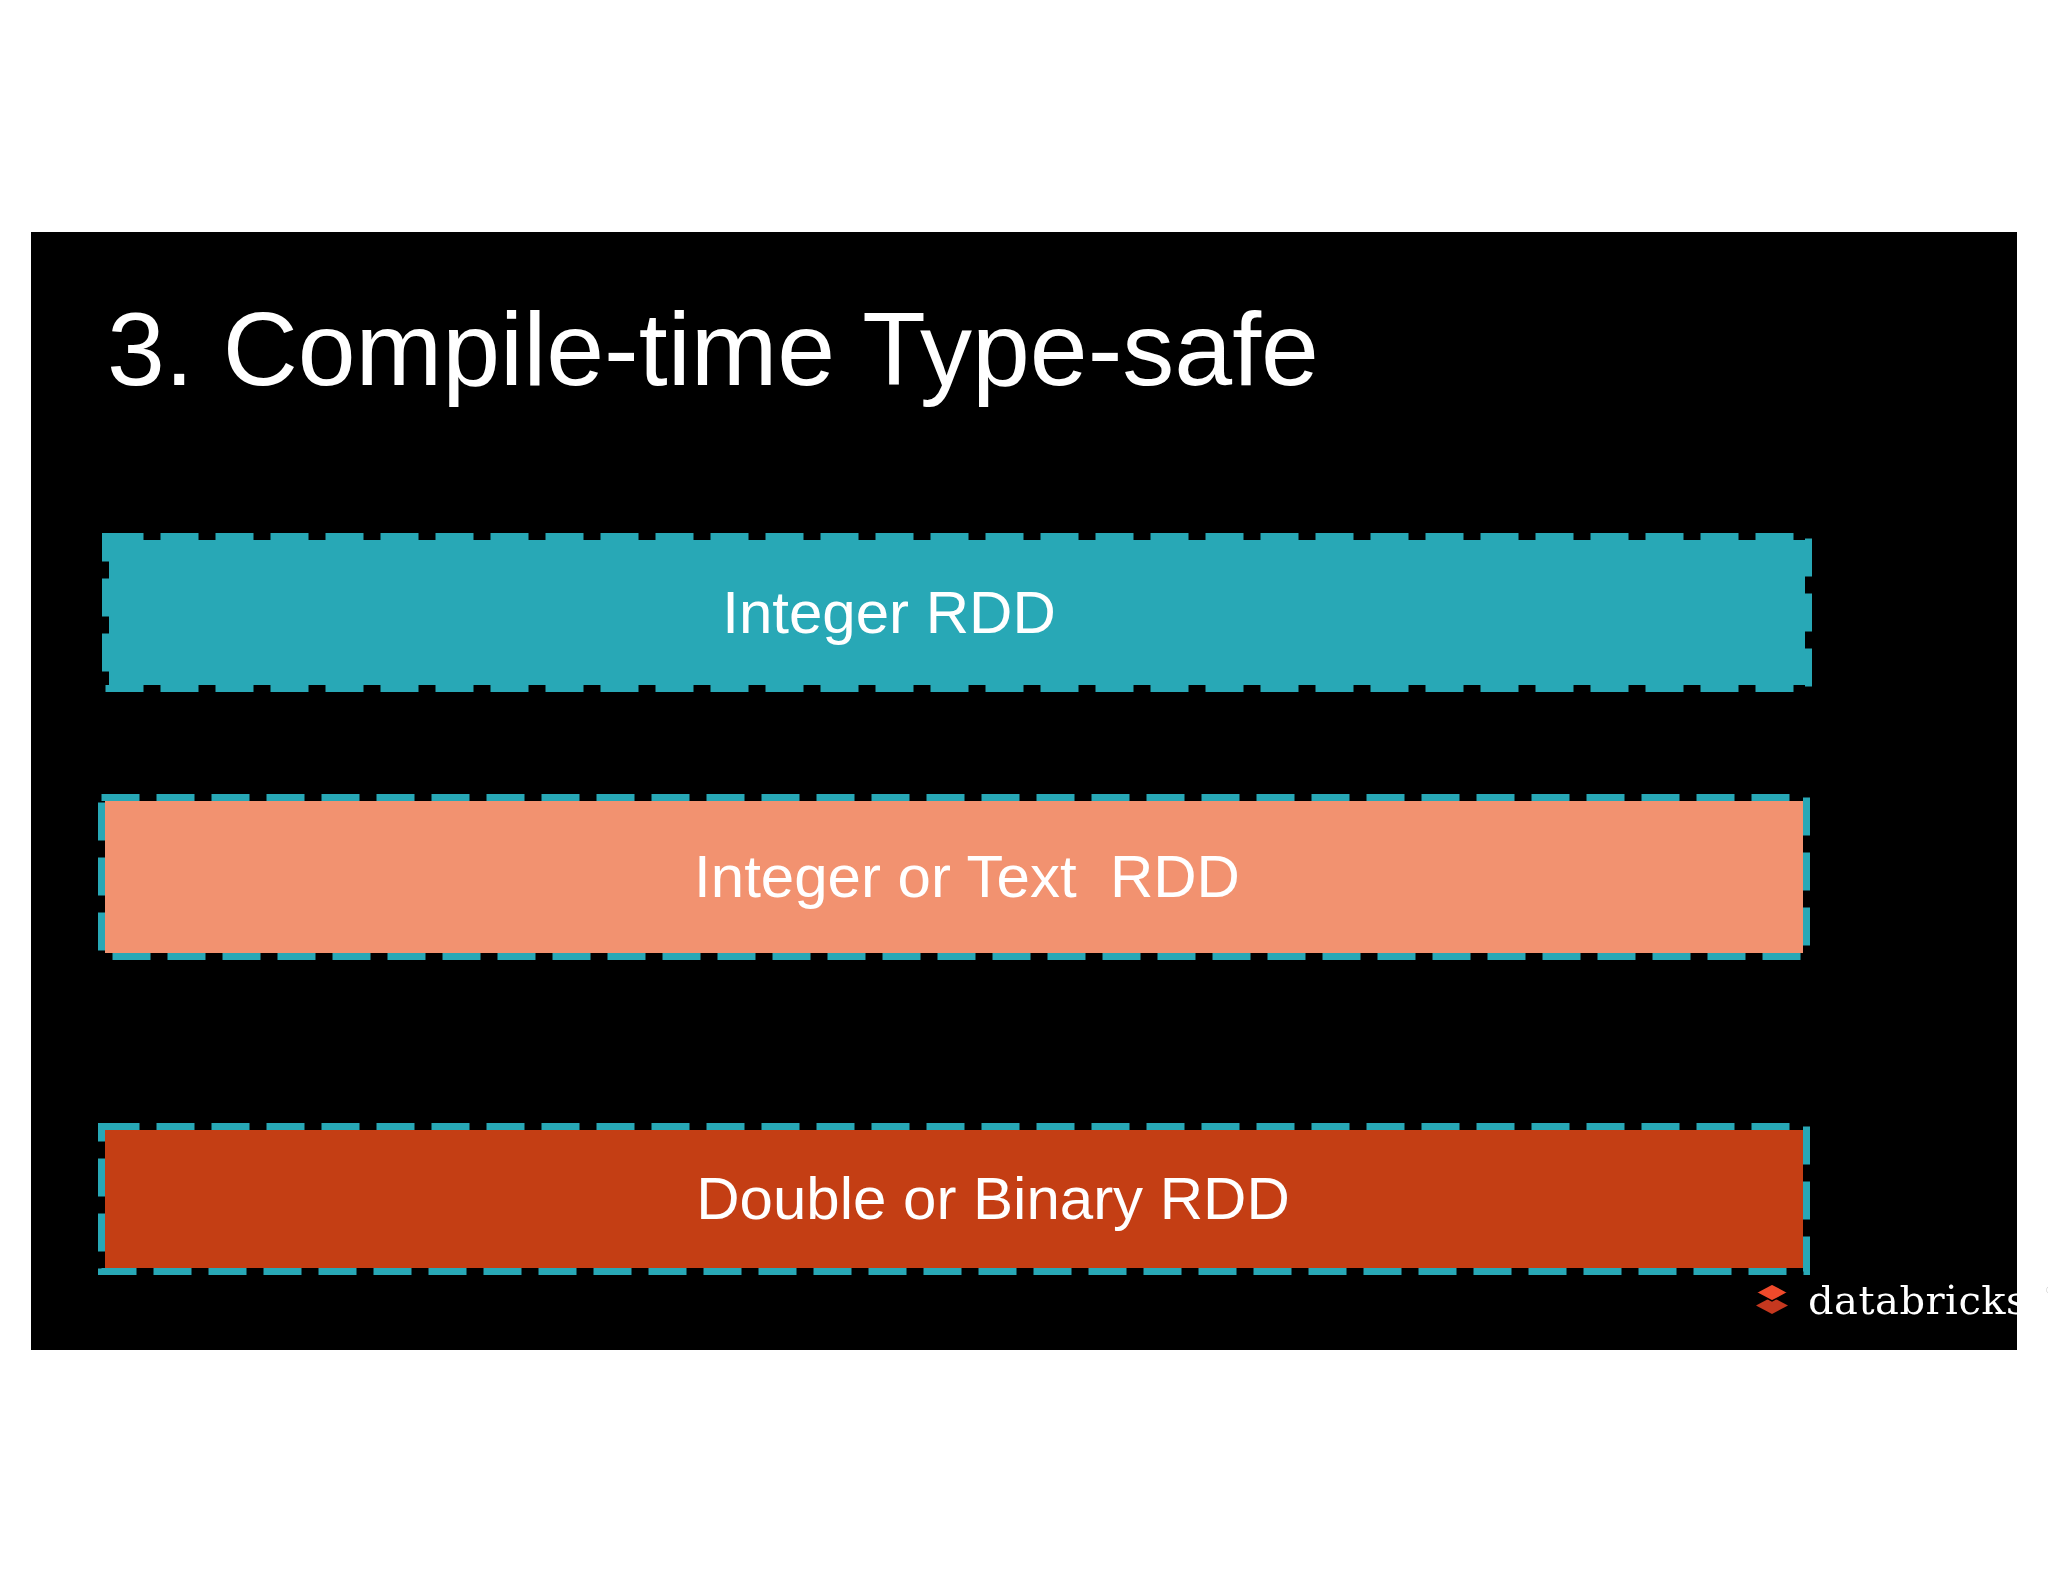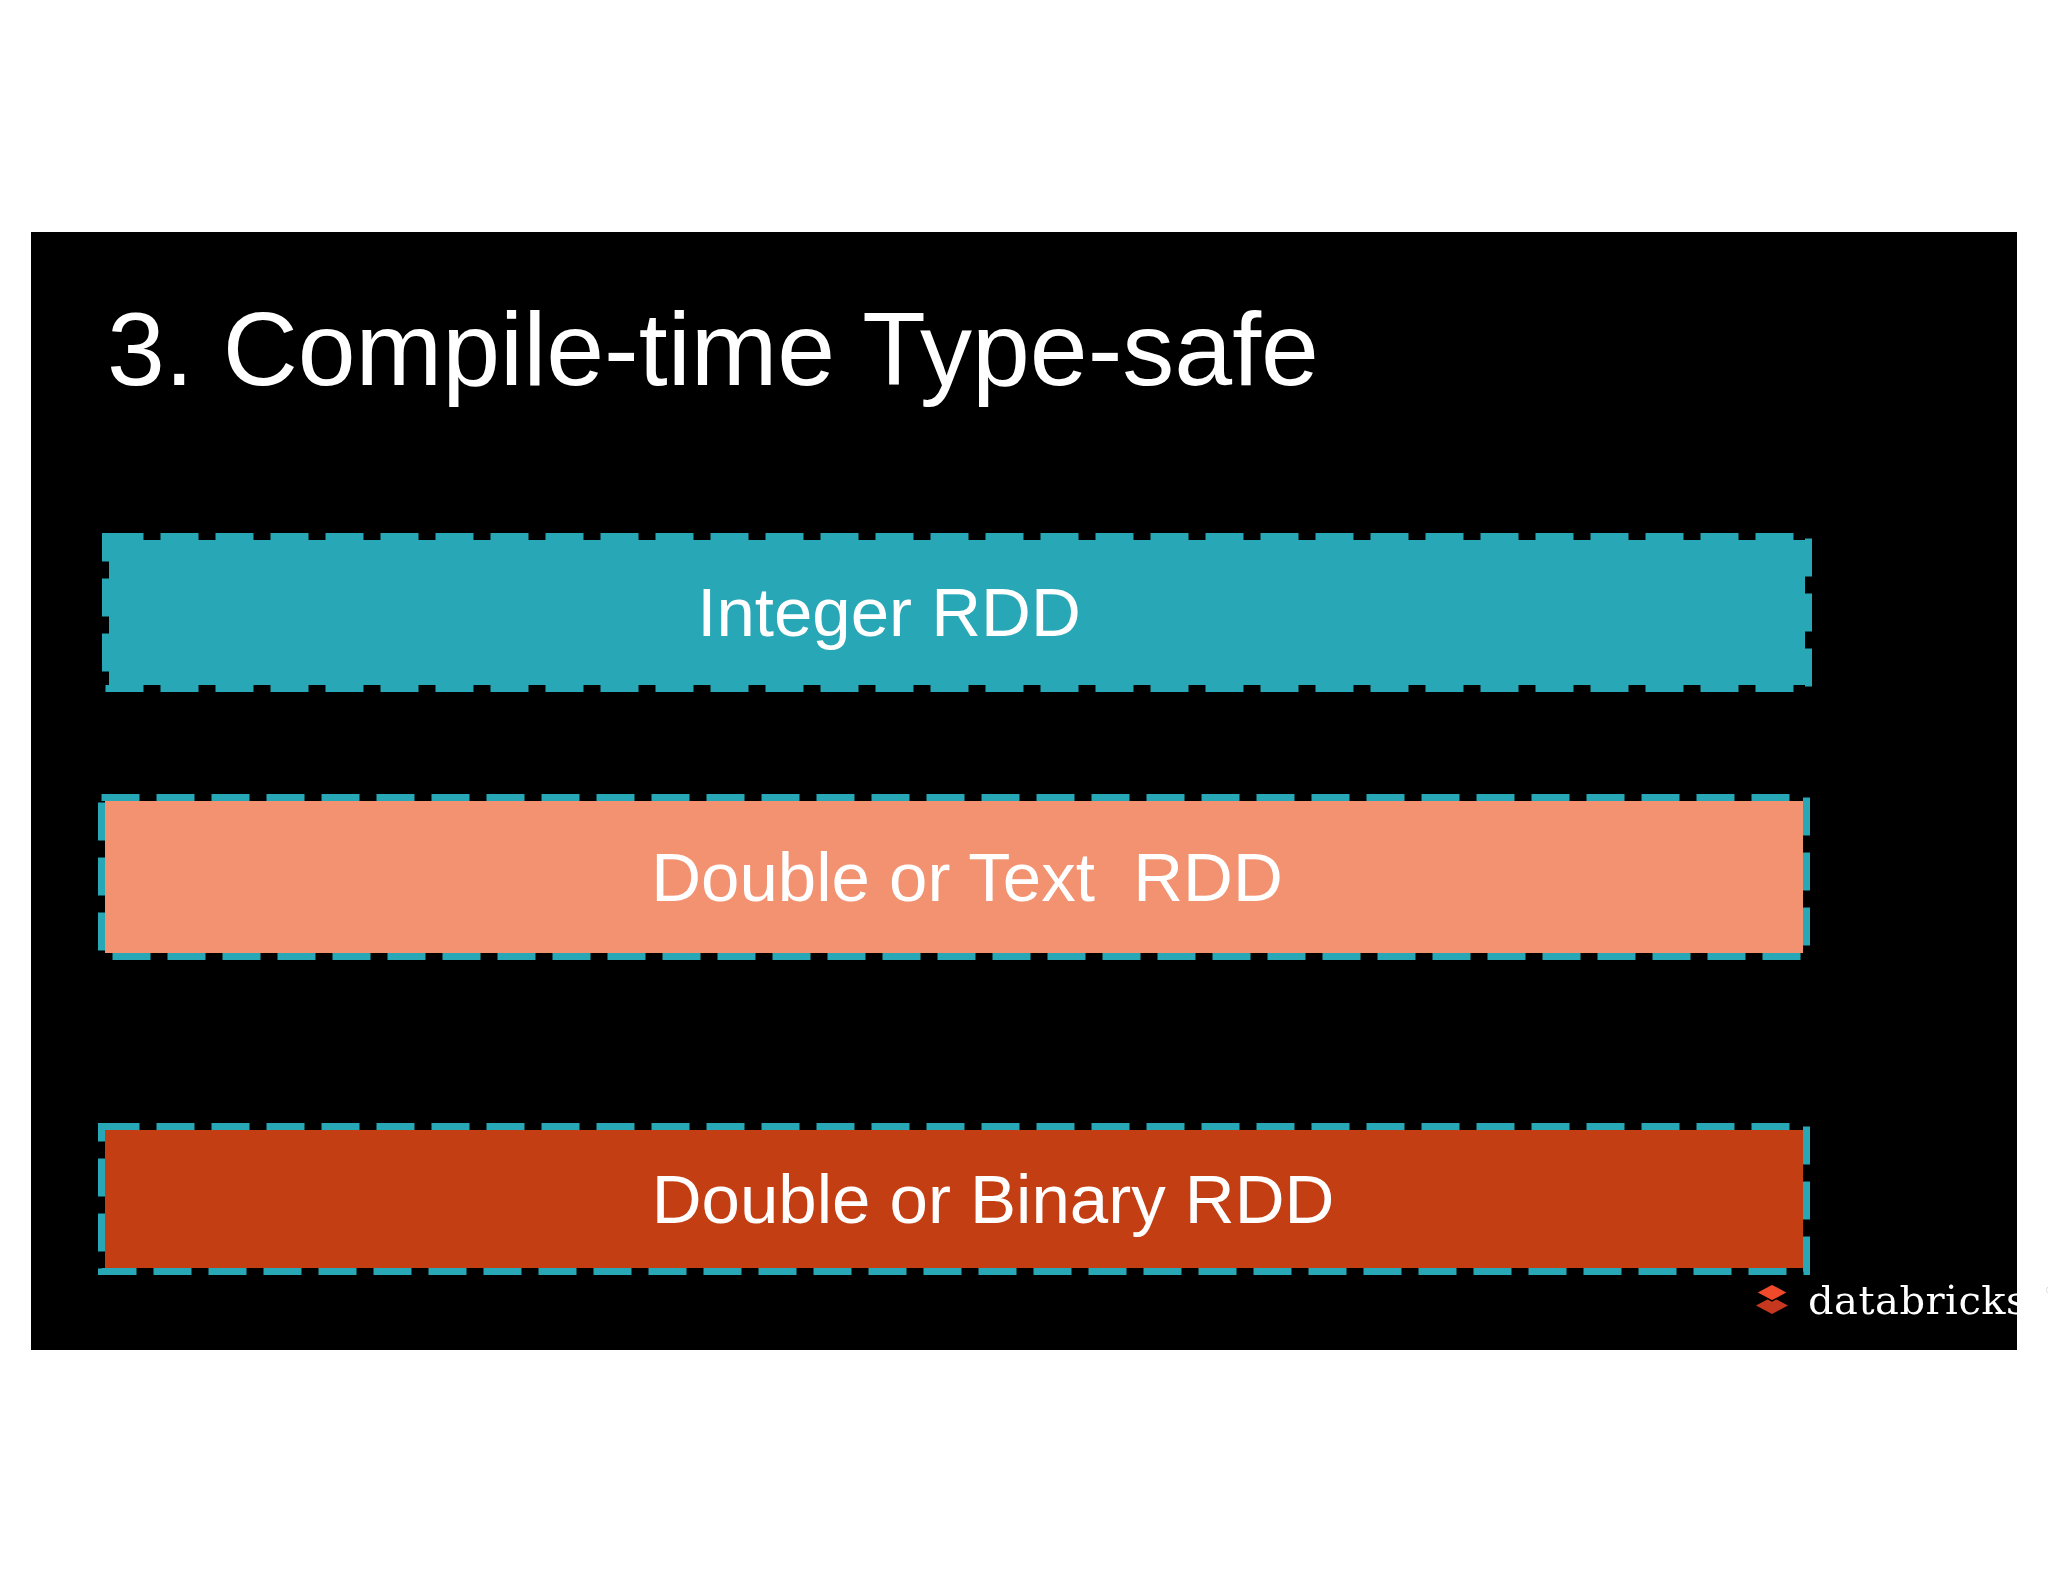--- a/index.html
+++ b/index.html
@@ -47,21 +47,21 @@
   }
   .bar-label-wrap {
     position: absolute;
     left: 0; top: 0; right: 0; bottom: 0;
     display: flex;
     align-items: center;
     justify-content: center;
   }
   .bar-label {
     color: #ffffff;
-    font-size: 69px;
+    font-size: 60px;
     font-weight: 400;
     white-space: pre;
     line-height: 1;
   }
   .bar-integer   { left: 71px; top: 301px; width: 1710px; height: 159px; }
   .bar-string    { left: 67px; top: 562px; width: 1712px; height: 166px; }
   .bar-double    { left: 67px; top: 891px; width: 1712px; height: 152px; text-decoration: underline; }
   .bar-integer .bar-label { transform: translateX(-68px); }
   .bar-string  .bar-label { transform: translateX(13px); }
   .bar-double  .bar-label { transform: translateX(39px); }
@@ -107,21 +107,21 @@
         <span class="bar-label">Integer RDD</span>
       </div>
     </div>
 
     <div class="bar bar-string">
       <svg width="1712" height="166" viewBox="0 0 1712 166">
         <rect x="7" y="7" width="1698" height="152" fill="#F29270"></rect>
         <rect x="3.5" y="3.5" width="1705" height="159" fill="none" stroke-width="7" stroke-dasharray="38 17" stroke="#28A8B6"></rect>
       </svg>
       <div class="bar-label-wrap">
-        <span class="bar-label">Double or Text  RDD</span>
+        <span class="bar-label">Integer or Text  RDD</span>
       </div>
     </div>
 
     <div class="bar bar-double">
       <svg width="1712" height="152" viewBox="0 0 1712 152">
         <rect x="7" y="7" width="1698" height="138" fill="#C43E14"></rect>
         <rect x="3.5" y="3.5" width="1705" height="145" fill="none" stroke-width="7" stroke-dasharray="38 17" stroke="#28A8B6"></rect>
       </svg>
       <div class="bar-label-wrap">
         <span class="bar-label">Double or Binary RDD</span>

